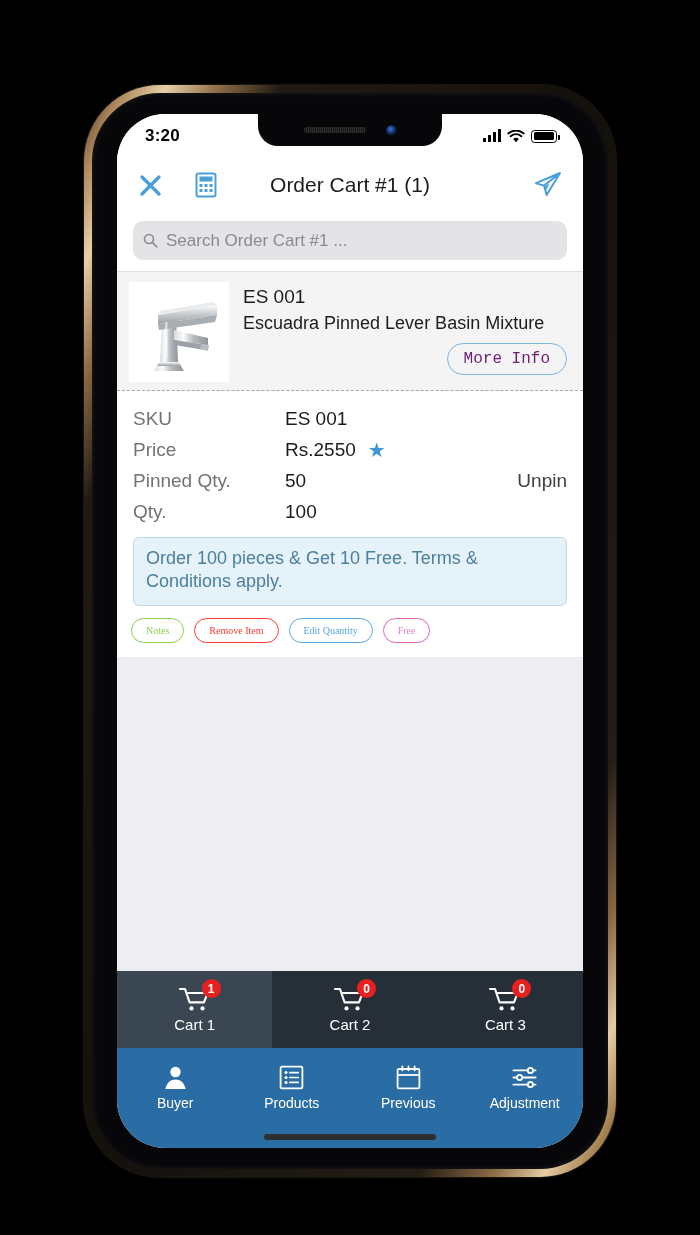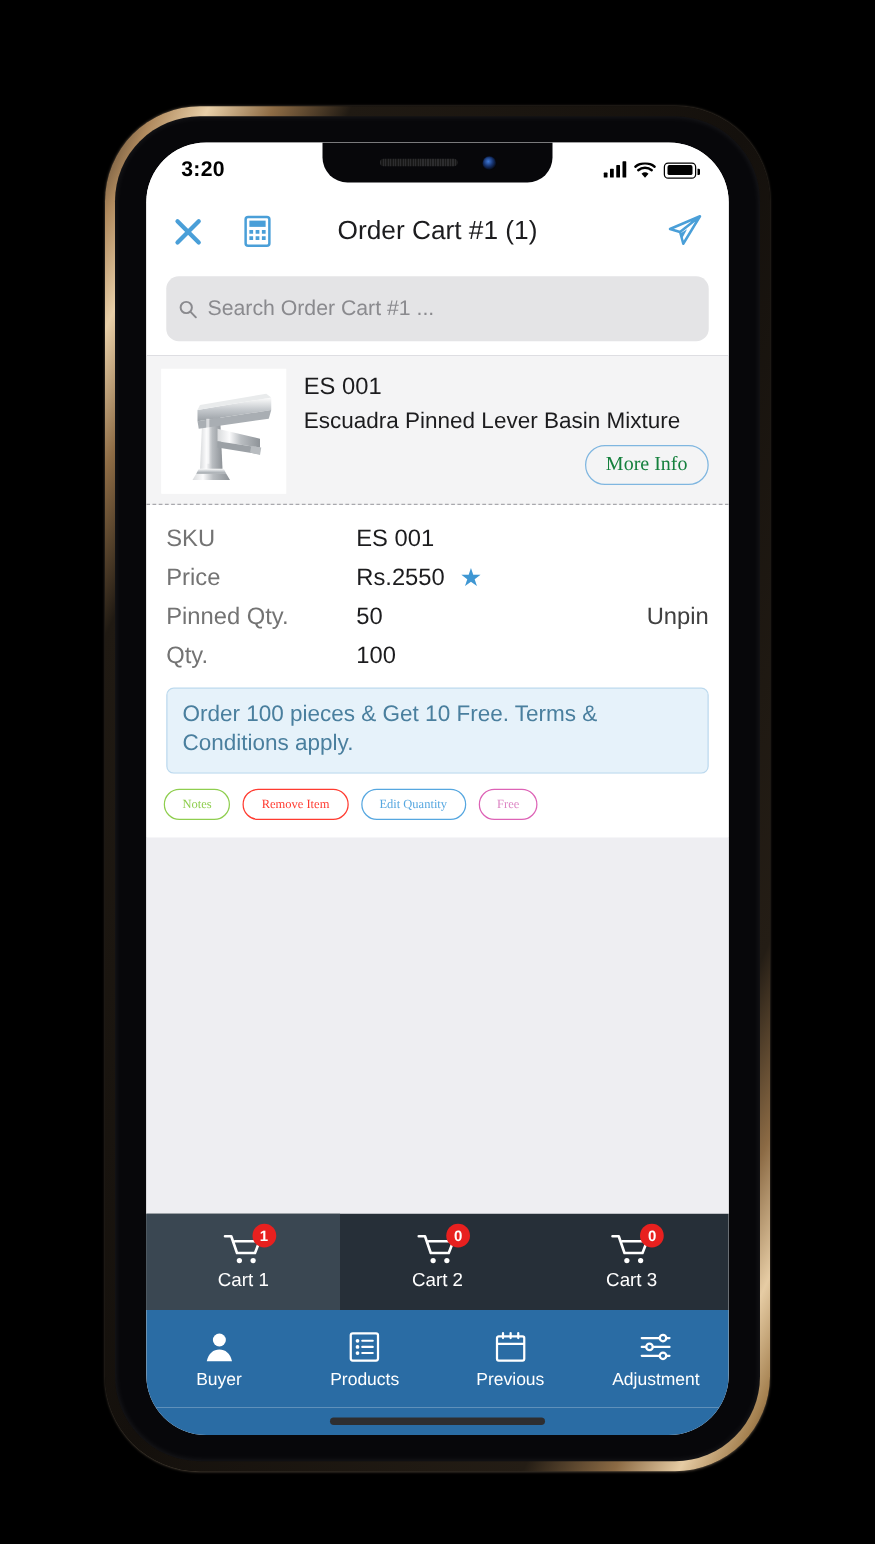--- a/index.html
+++ b/index.html
@@ -131,21 +131,21 @@
   #calc-icon { margin-left: 22px; width: 26px; height: 26px; }
   #send-icon { margin-left: auto; width: 30px; height: 30px; }
 
   
   #search-wrap {
     background: #ffffff;
     padding: 9px 16px 11px;
     border-bottom: 1px solid #dedee2;
   }
   #search-field {
-    height: 52px; border-radius: 10px; background: #e4e4e6;
+    height: 39px; border-radius: 10px; background: #e4e4e6;
     display: flex; align-items: center; padding: 0 10px; gap: 8px;
   }
   #search-icon { width: 15px; height: 15px; flex: none; color: #8a8a8e; }
   #search-placeholder { font-size: 17px; color: #8a8a8e; }
 
   
   #item-card {
     background: #f4f4f5;
     padding: 10px 16px 8px 12px;
     display: flex;
@@ -154,23 +154,23 @@
   }
   #product-thumb {
     width: 100px; height: 100px; flex: none; background: #ffffff;
     position: relative; overflow: hidden;
   }
   #item-text { flex: 1; padding-top: 4px; min-width: 0; }
   #item-sku-title { font-size: 19px; color: #1c1c1e; }
   #item-name { font-size: 18px; color: #1c1c1e; line-height: 1.28; margin-top: 4px; }
   #more-info-row { display: flex; justify-content: flex-end; margin-top: 8px; }
   #more-info-button {
-    border: 1.4px solid #7fb6e0; color: #15803d; background: transparent;
+    border: 1.4px solid #7fb6e0; color: #701a75; background: transparent;
     border-radius: 18px; font-size: 16px; padding: 6px 16px; cursor: pointer;
-    font-family: Liberation Serif, serif;
+    font-family: Liberation Mono, monospace;
     text-align: center;
   }
 
   
   #detail-table { background: #ffffff; padding: 12px 16px 4px; }
   .detail-row { display: flex; align-items: center; height: 31px; font-size: 19px; }
   .detail-label { width: 152px; color: #737373; flex: none; }
   .detail-value { color: #1c1c1e; }
   #star-icon { color: #3f97d3; font-size: 20px; margin-left: 12px; }
   #unpin-button {

